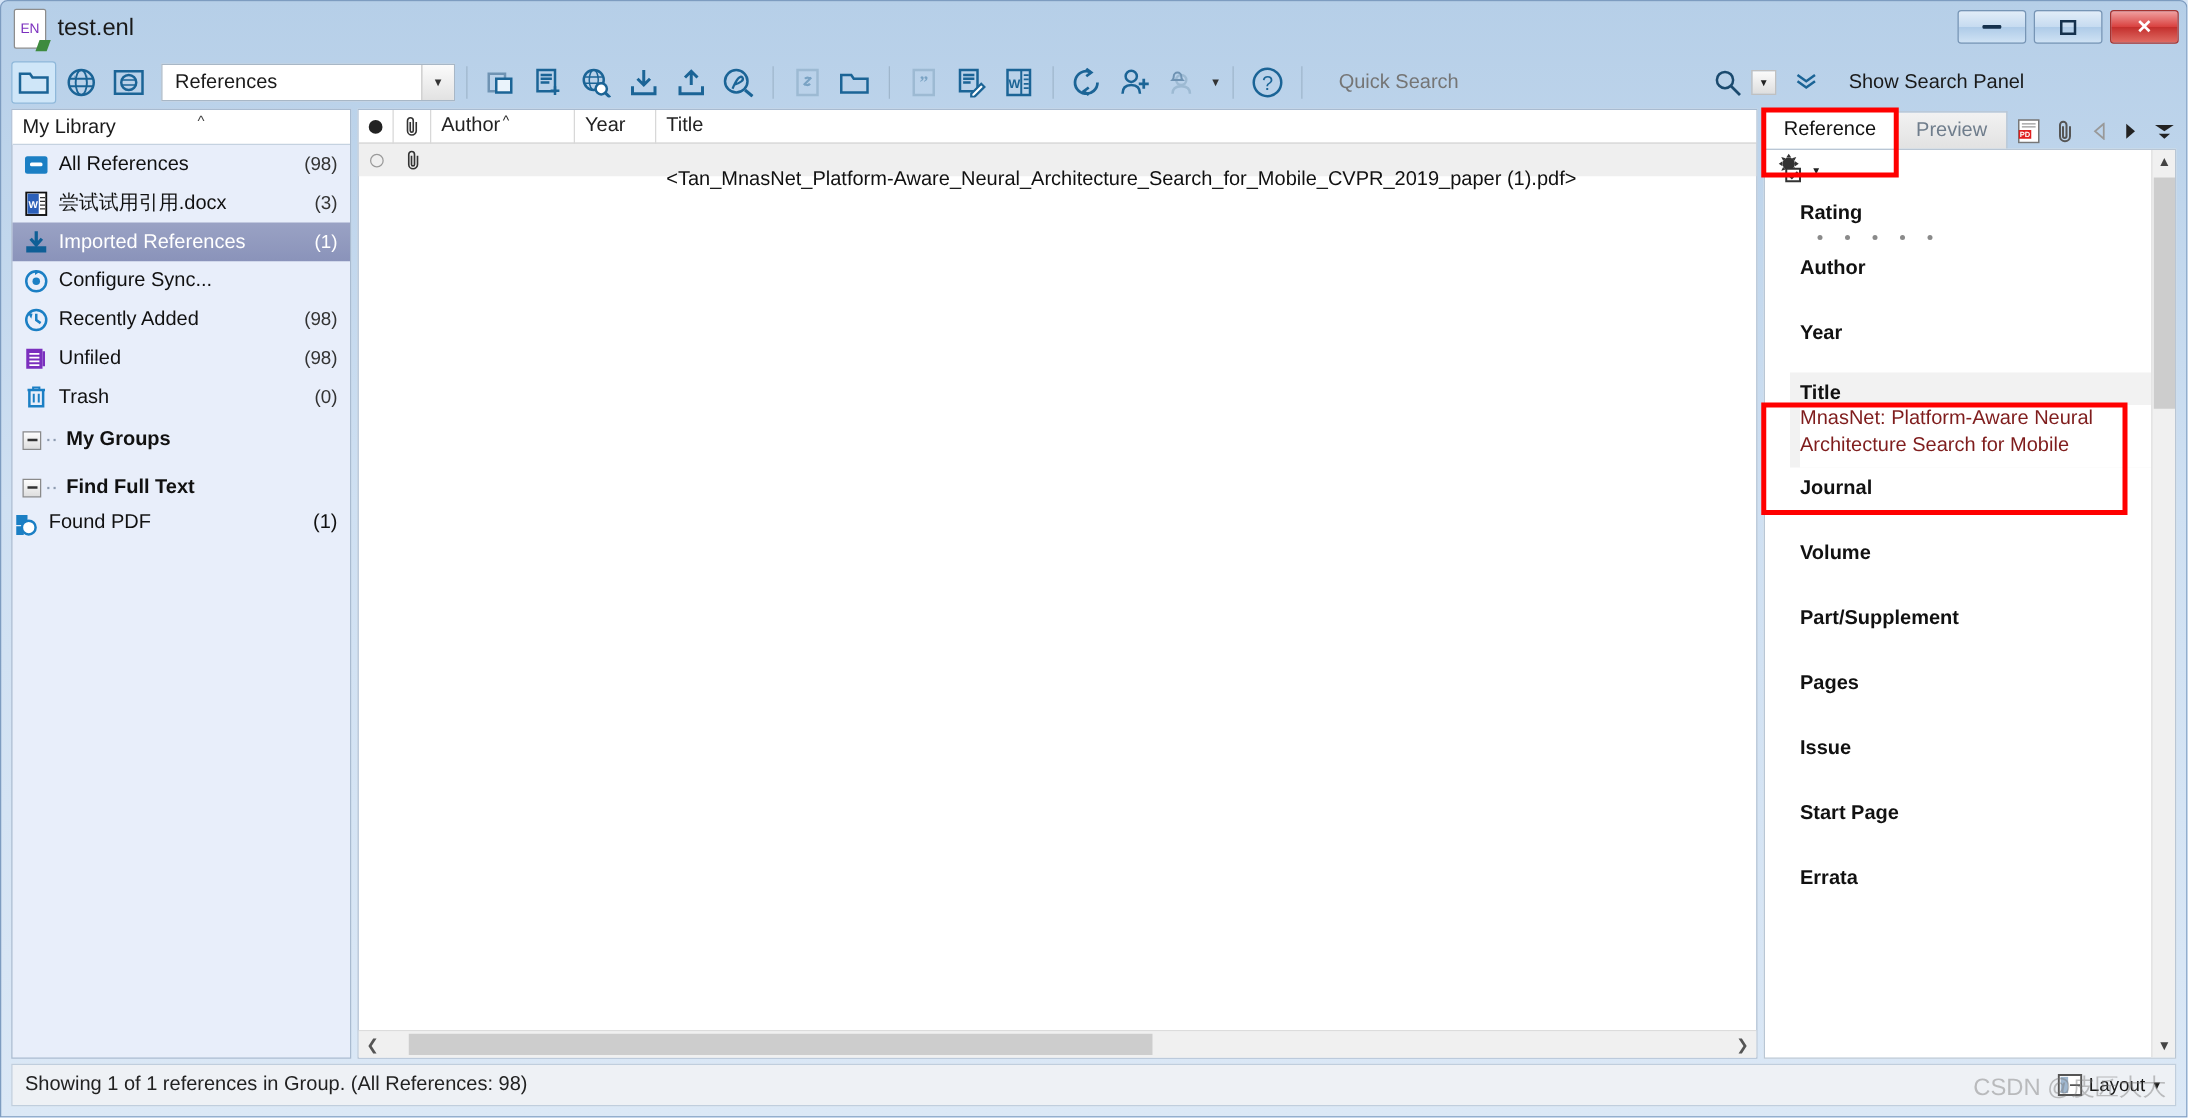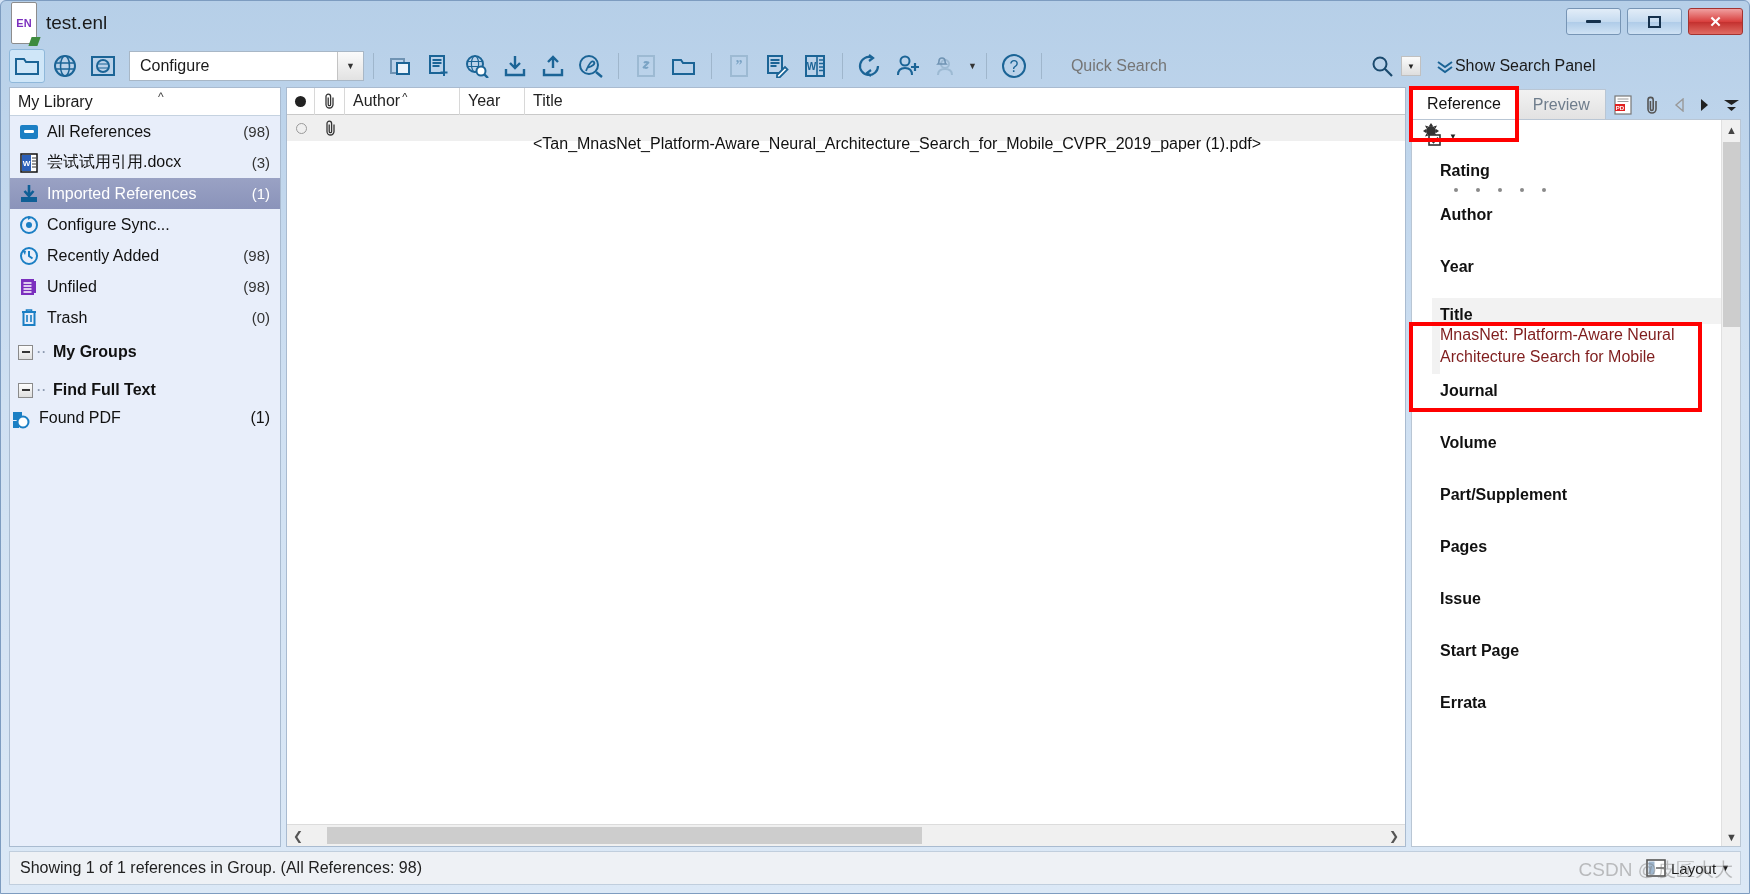--- a/index.html
+++ b/index.html
@@ -19,26 +19,26 @@
     overflow: hidden;
   }
   
   .titlebar {
     height: 44px;
     display: flex; align-items: center;
     padding-left: 10px;
     position: relative;
   }
   .en-icon {
-    width: 26px; height: 42px;
+    width: 26px; height: 32px;
     background: #ffffff;
     border: 1px solid #8d8d8d;
     border-radius: 2px;
     display: flex; align-items: center; justify-content: center;
-    font-size: 11px; font-weight: bold; color: #7b2fbe;
+    font-size: 11px; font-weight: normal; color: #7b2fbe;
     position: relative;
     margin-right: 9px;
   }
   .en-icon:after {
     content: ""; position: absolute; right: -3px; bottom: -3px;
     width: 9px; height: 9px; background: #3e8b3e;
     transform: skewX(-20deg);
   }
   .title-text {
     font-size: 19px; color: #1a1a1a;
@@ -109,21 +109,21 @@
     font-family: "Liberation Sans", sans-serif;
   }
   .qs-arrow {
     width: 20px; height: 20px;
     background: linear-gradient(to bottom,#fbfbfb,#dedede);
     border: 1px solid #c0c0c0;
     display: flex; align-items: center; justify-content: center;
     font-size: 8px; color: #222; margin-left: 6px; cursor: pointer;
   }
   .show-panel {
-    display: flex; align-items: flex-end; gap: 0;
+    display: flex; align-items: flex-start; gap: 24px;
     font-size: 16px; color: #1a1a1a; margin-left: 12px; cursor: pointer;
   }
 
   
   .body {
     position: absolute;
     top: 86px; left: 8px; right: 8px; bottom: 46px;
     display: flex;
   }
   
@@ -406,21 +406,21 @@
     </div>
     <div class="tb-btn">
       <svg width="26" height="24" viewBox="0 0 26 24">
         <rect x="2" y="3" width="22" height="18" fill="none" stroke="#1b6496" stroke-width="2"></rect>
         <circle cx="13" cy="12" r="6" fill="none" stroke="#1b6496" stroke-width="2"></circle>
         <path d="M7.4 10 h11.2 M7.4 14 h11.2" stroke="#1b6496" stroke-width="1.2"></path>
       </svg>
     </div>
 
     <div class="style-combo">
-      <span class="lbl">Configure</span>
+      <span class="lbl">References</span>
       <span class="arrow">▼</span>
     </div>
 
     <div class="tb-sep"></div>
 
     <div class="tb-btn">
       <svg width="24" height="22" viewBox="0 0 24 22">
         <rect x="2" y="4" width="13" height="14" fill="none" stroke="#6f93b3" stroke-width="2"></rect>
         <rect x="8" y="8" width="12" height="11" fill="#eaf3fb" stroke="#1b6496" stroke-width="2"></rect>
       </svg>

